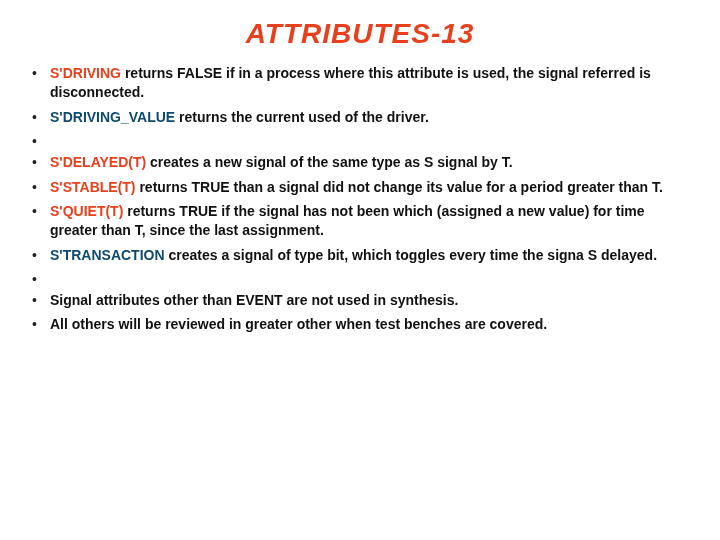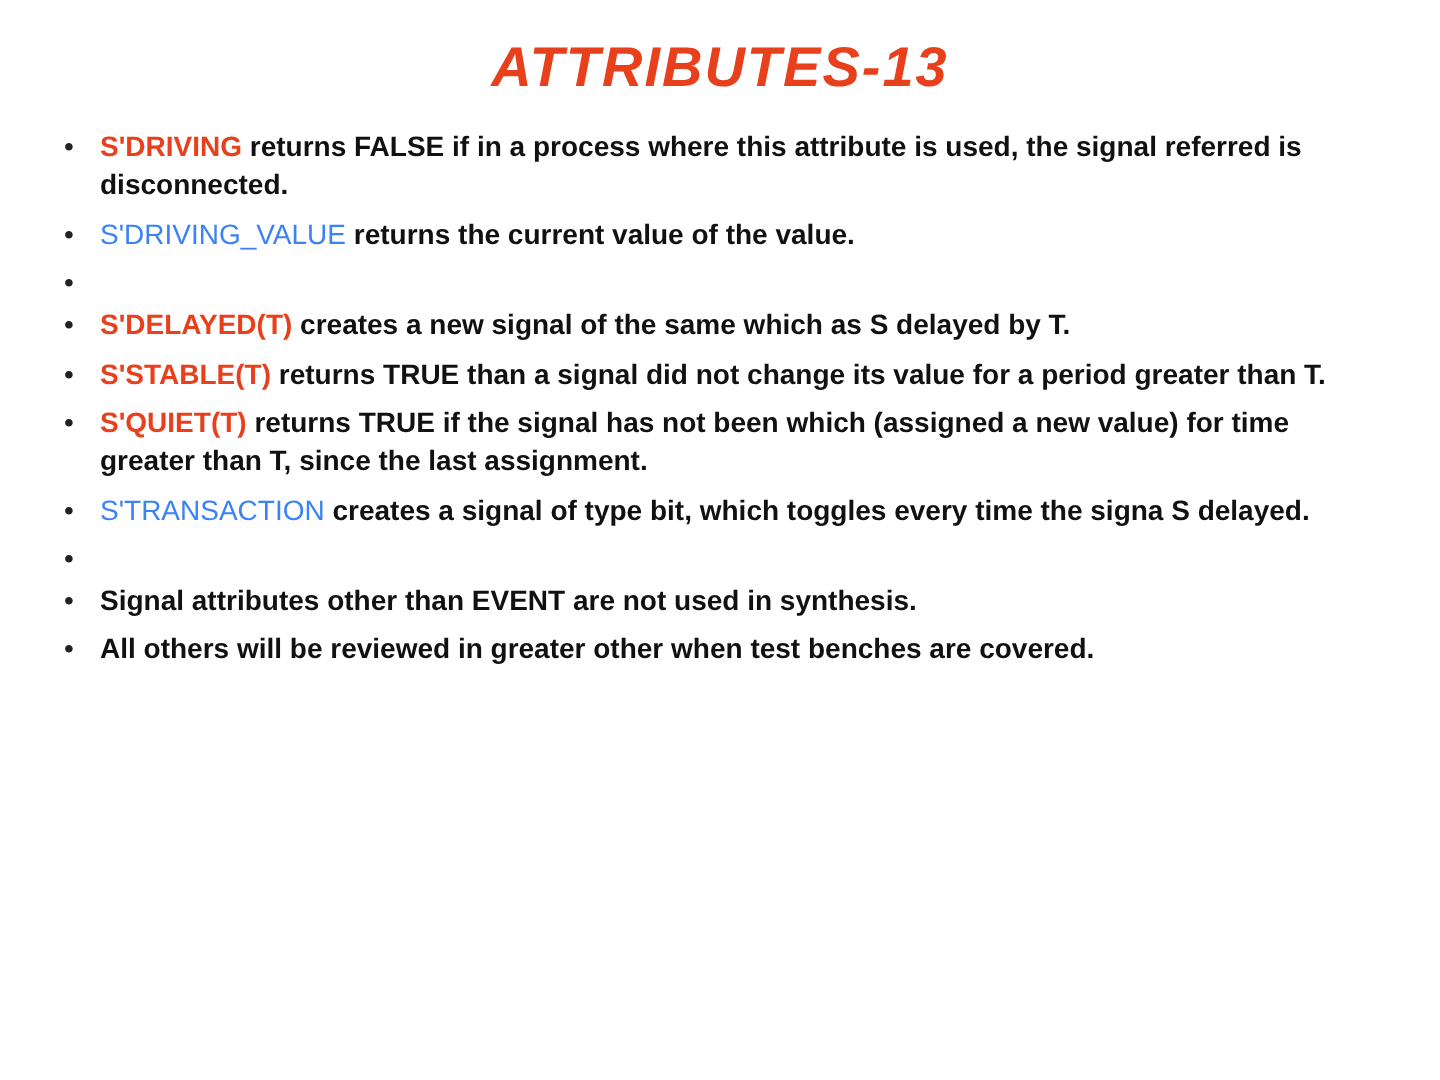--- a/index.html
+++ b/index.html
@@ -41,43 +41,43 @@
       padding-top: 0px;
       color: #222;
     }
     ul li .content {
       flex: 1;
       color: #111;
       font-weight: 700;
       font-size: 14px;
     }
     .orange { color: #e8401c; font-weight: 900; }
-    .blue { color: #3b82f6; font-weight: 400; }
+    .blue { color: #0c4a6e; font-weight: 700; }
   </style>
 </head>
 <body>
 
 <div class="page">
   <h1>ATTRIBUTES-13</h1>
   <ul id="list-container">
       <li>
         <span class="bullet">•</span>
         <span class="content"><span class="orange">S'DRIVING</span><span>        returns  FALSE if in a process where this attribute is used, the signal  referred is disconnected.</span></span>
       </li>
       <li>
         <span class="bullet">•</span>
-        <span class="content"><span class="blue">S'DRIVING_VALUE</span><span>           returns the current value of the value.</span></span>
+        <span class="content"><span class="blue">S'DRIVING_VALUE</span><span>           returns the current used of the driver.</span></span>
       </li>
       <li style="margin-bottom: 2px;">
         <span class="bullet">•</span>
         <span class="content">&nbsp;</span>
       </li>
       <li>
         <span class="bullet">•</span>
-        <span class="content"><span class="orange">S'DELAYED(T)</span><span>  creates a new signal of the same which as S  delayed by T.</span></span>
+        <span class="content"><span class="orange">S'DELAYED(T)</span><span>  creates a new signal of the same type as S  signal by T.</span></span>
       </li>
       <li>
         <span class="bullet">•</span>
         <span class="content"><span class="orange">S'STABLE(T)</span><span>       returns TRUE than a signal did not change its value for a period greater than T.</span></span>
       </li>
       <li>
         <span class="bullet">•</span>
         <span class="content"><span class="orange">S'QUIET(T)</span><span>        returns TRUE if the signal has not been which (assigned a new value) for time greater than T, since the last assignment.</span></span>
       </li>
       <li>

